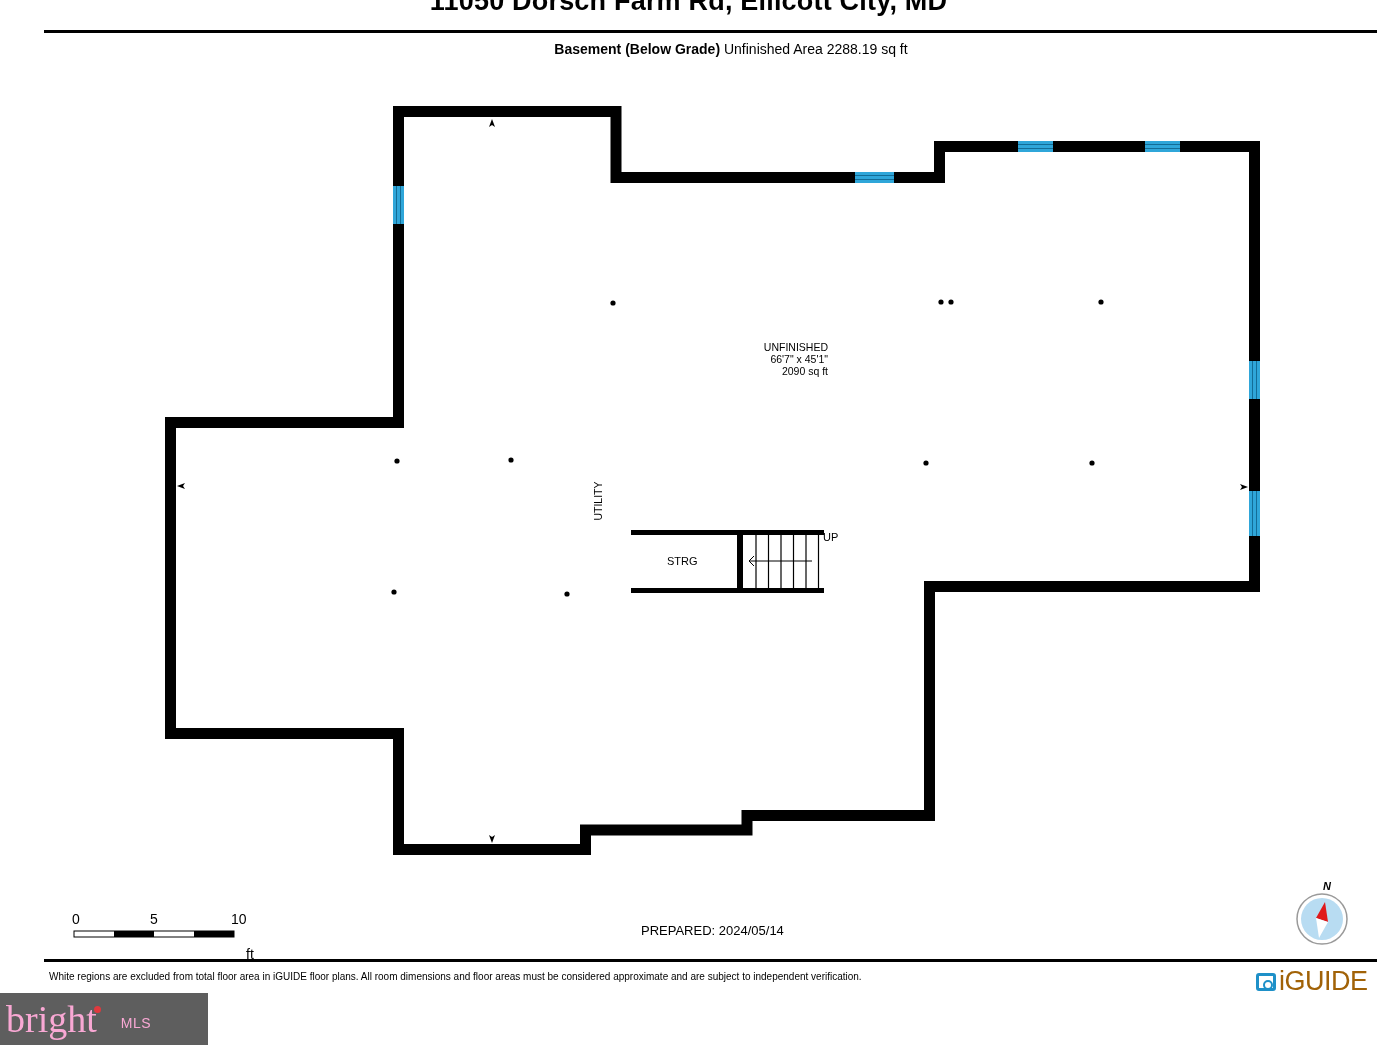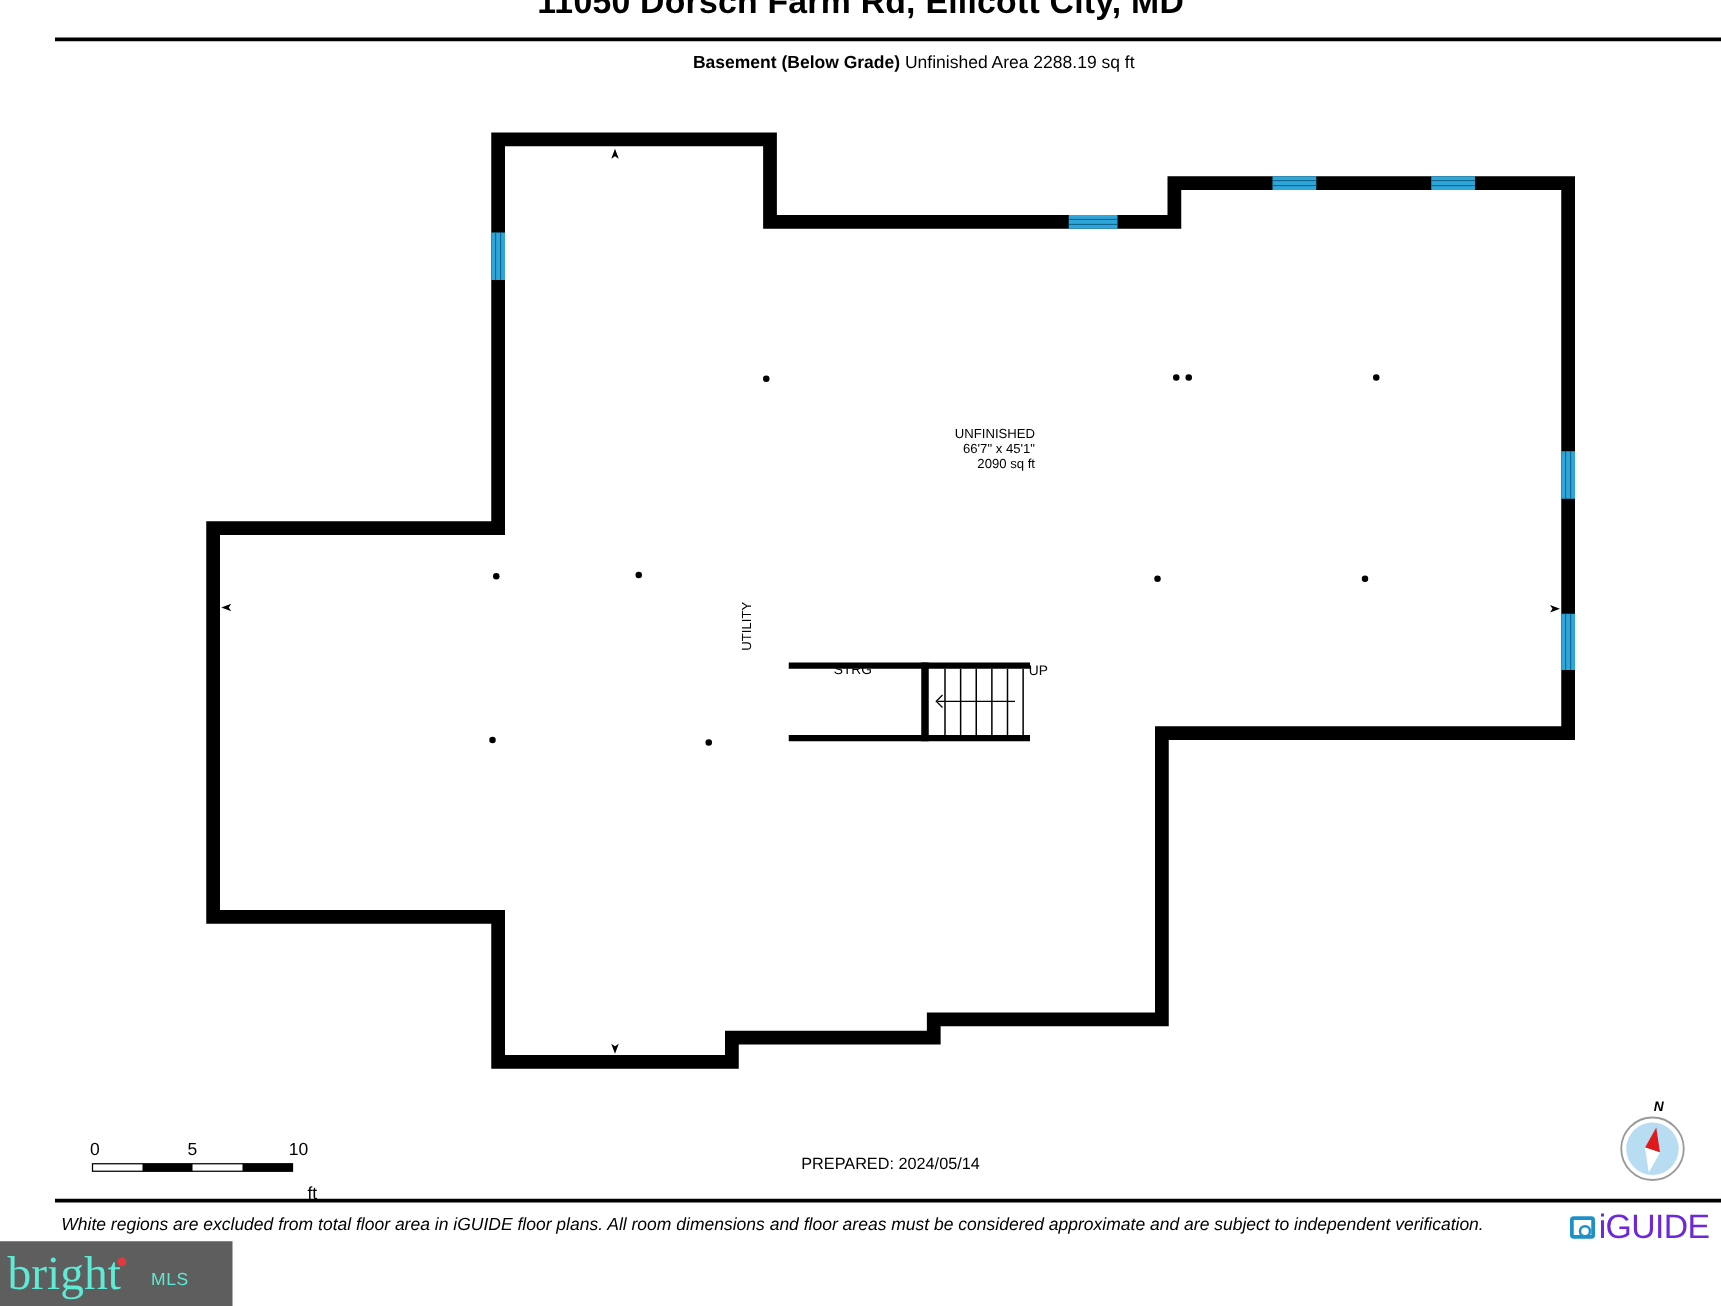--- a/index.html
+++ b/index.html
@@ -4,30 +4,30 @@
 <style>
   html, body { margin:0; padding:0; background:#ffffff; }
   body { width:1377px; height:1045px; position:relative; overflow:hidden; font-family:"Liberation Sans", sans-serif; color:#000; }
   .title { position:absolute; left:0; width:1377px; top:-14px; text-align:center; font-weight:bold; font-size:27px; letter-spacing:0.2px; }
   .rule-top { position:absolute; left:44px; top:30px; width:1333px; height:3px; background:#000; }
   .subtitle { position:absolute; left:0; width:1462px; top:41px; text-align:center; font-size:14px; }
   .subtitle .bold { font-weight:bold; }
   svg.plan { position:absolute; left:0; top:0; }
   .room-label { position:absolute; text-align:right; font-size:10.5px; line-height:12px; }
   .utility { position:absolute; left:578px; top:495px; font-size:10.5px; transform:rotate(-90deg); transform-origin:center; width:40px; text-align:center; }
-  .strg { position:absolute; left:667px; top:530px; font-size:11px; }
+  .strg { position:absolute; left:667px; top:555px; font-size:11px; }
   .up { position:absolute; left:823px; top:531px; font-size:11px; }
   .scale-lbl { position:absolute; font-size:14px; }
   .prepared { position:absolute; left:641px; top:923px; font-size:13px; }
   .rule-bottom { position:absolute; left:44px; top:959px; width:1333px; height:3px; background:#000; }
-  .disclaimer { position:absolute; left:49px; top:971px; font-size:14px;font-style:italic; }
-  .iguide { position:absolute; left:1256px; top:966px; font-size:27px; color:#6d28d9; font-weight:normal; letter-spacing:-0.5px; display:flex; align-items:center; }
+  .disclaimer { position:absolute; left:49px; top:971px; font-size:10px; }
+  .iguide { position:absolute; left:1256px; top:966px; font-size:27px; color:#a16207; font-weight:normal; letter-spacing:-0.5px; display:flex; align-items:center; }
   .iguide-box { width:20px; height:18px; border:3px solid #1e90c8; border-radius:3px; margin-right:3px; position:relative; box-sizing:border-box; }
   .iguide-box::after { content:""; position:absolute; left:4px; top:4px; width:6px; height:6px; border:2px solid #1e90c8; border-radius:50%; }
-  .bright { position:absolute; left:0; top:993px; width:186px; height:52px; background:#5e5e5e; color:#5eead4; display:flex; align-items:center; }
+  .bright { position:absolute; left:0; top:993px; width:208px; height:52px; background:#5e5e5e; color:#f9a8d4; display:flex; align-items:center; }
   .bright .word { font-family:"Liberation Serif", serif; font-size:38px; margin-left:6px; position:relative; }
   .bright .mls { font-size:14px; margin-left:24px; margin-top:8px; letter-spacing:0.5px; }
   .bright .star { position:absolute; left:88px; top:9px; width:7px; height:7px; background:#e0393e; border-radius:50%; }
 </style>
 </head>
 <body>
 
 <div class="title">11050 Dorsch Farm Rd, Ellicott City, MD</div>
 <div class="rule-top"></div>
 <div class="subtitle">

